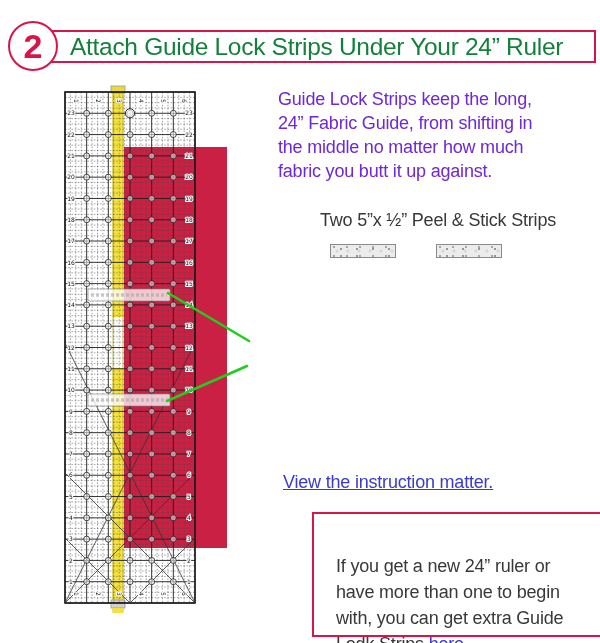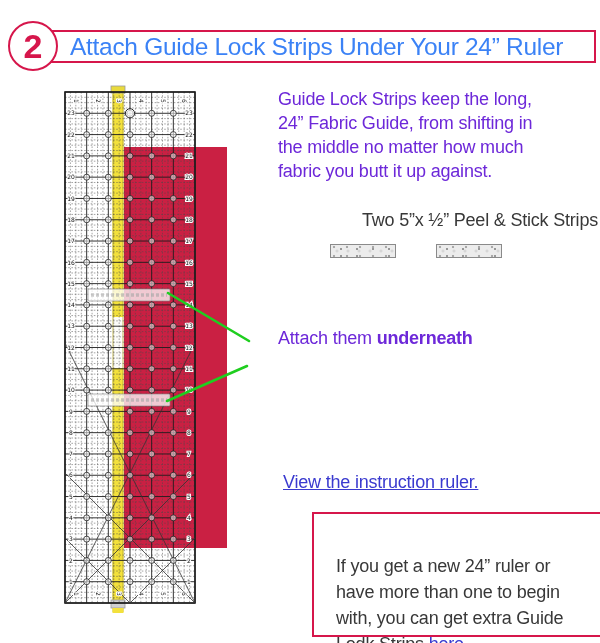--- a/index.html
+++ b/index.html
@@ -7,34 +7,34 @@
     width:600px;height:643px;position:relative;background:#ffffff;
     font-family:"Liberation Sans", sans-serif;color:#383838;overflow:hidden;
   }
   
   .title-box{
     position:absolute;left:18px;top:30px;width:578px;height:33px;
     border:2px solid #D6164B;box-sizing:border-box;background:#fff;
   }
   .title-text{
     position:absolute;left:70px;top:33px;width:530px;
-    font-size:24.5px;letter-spacing:-0.3px;color:#3b82f6;white-space:nowrap;
+    font-size:24.5px;letter-spacing:-0.3px;color:#15803d;white-space:nowrap;
   }
   .step-circle{
     position:absolute;left:8px;top:21px;width:50px;height:50px;border-radius:50%;
     border:2.5px solid #D6164B;background:#fff;box-sizing:border-box;
     display:flex;align-items:center;justify-content:center;
     font-size:34px;font-weight:bold;color:#D6164B;
   }
   
   #ruler-svg{position:absolute;left:0;top:0;}
   
   .para{font-size:18px;letter-spacing:-0.2px;line-height:24px;color:#6d28d9;white-space:pre-line;}
   .intro{position:absolute;left:278px;top:87px;width:320px;}
-  .strip-caption{position:absolute;left:278px;top:210px;width:320px;text-align:right;
+  .strip-caption{position:absolute;left:278px;top:210px;width:320px;text-align:center;
     font-size:18px;letter-spacing:-0.2px;color:#383838;white-space:nowrap;}
   .peel-strip{
     position:absolute;top:244px;width:64px;height:12px;
     background-color:#ececec;border:1px solid #8a8a8a;
     background-image:
       radial-gradient(circle at 3px 2px, #a8a8a8 1px, transparent 1.6px),
       radial-gradient(circle at 6px 6px, #d6d6d6 1.2px, transparent 1.8px),
       radial-gradient(circle at 10px 4px, #989898 0.8px, transparent 1.4px);
     background-size:13px 9px, 11px 8px, 16px 7px;
   }
@@ -257,24 +257,23 @@
 <div class="para intro">Guide Lock Strips keep the long,
 24” Fabric Guide, from shifting in
 the middle no matter how much
 fabric you butt it up against.</div>
 
 <div class="strip-caption">Two 5”x ½” Peel &amp; Stick Strips</div>
 <div class="peel-strip" style="left:330px;"></div>
 <div class="peel-strip" style="left:436px;"></div>
 
 <div class="para attach">
-  <div><span>Attach them </span><b>underneath</b></div>
 </div>
 
-<a class="instruction-link">View the instruction ruler.</a>
+<a class="instruction-link">View the instruction matter.</a>
 
 <div class="note-box">
   <div class="note-inner">
     <span>If you get a new 24” ruler or
 have more than one to begin
 with, you can get extra Guide</span>
     <span><span>Lodk Strips </span><a>here</a><span>.</span></span>
   </div>
 </div>
 

